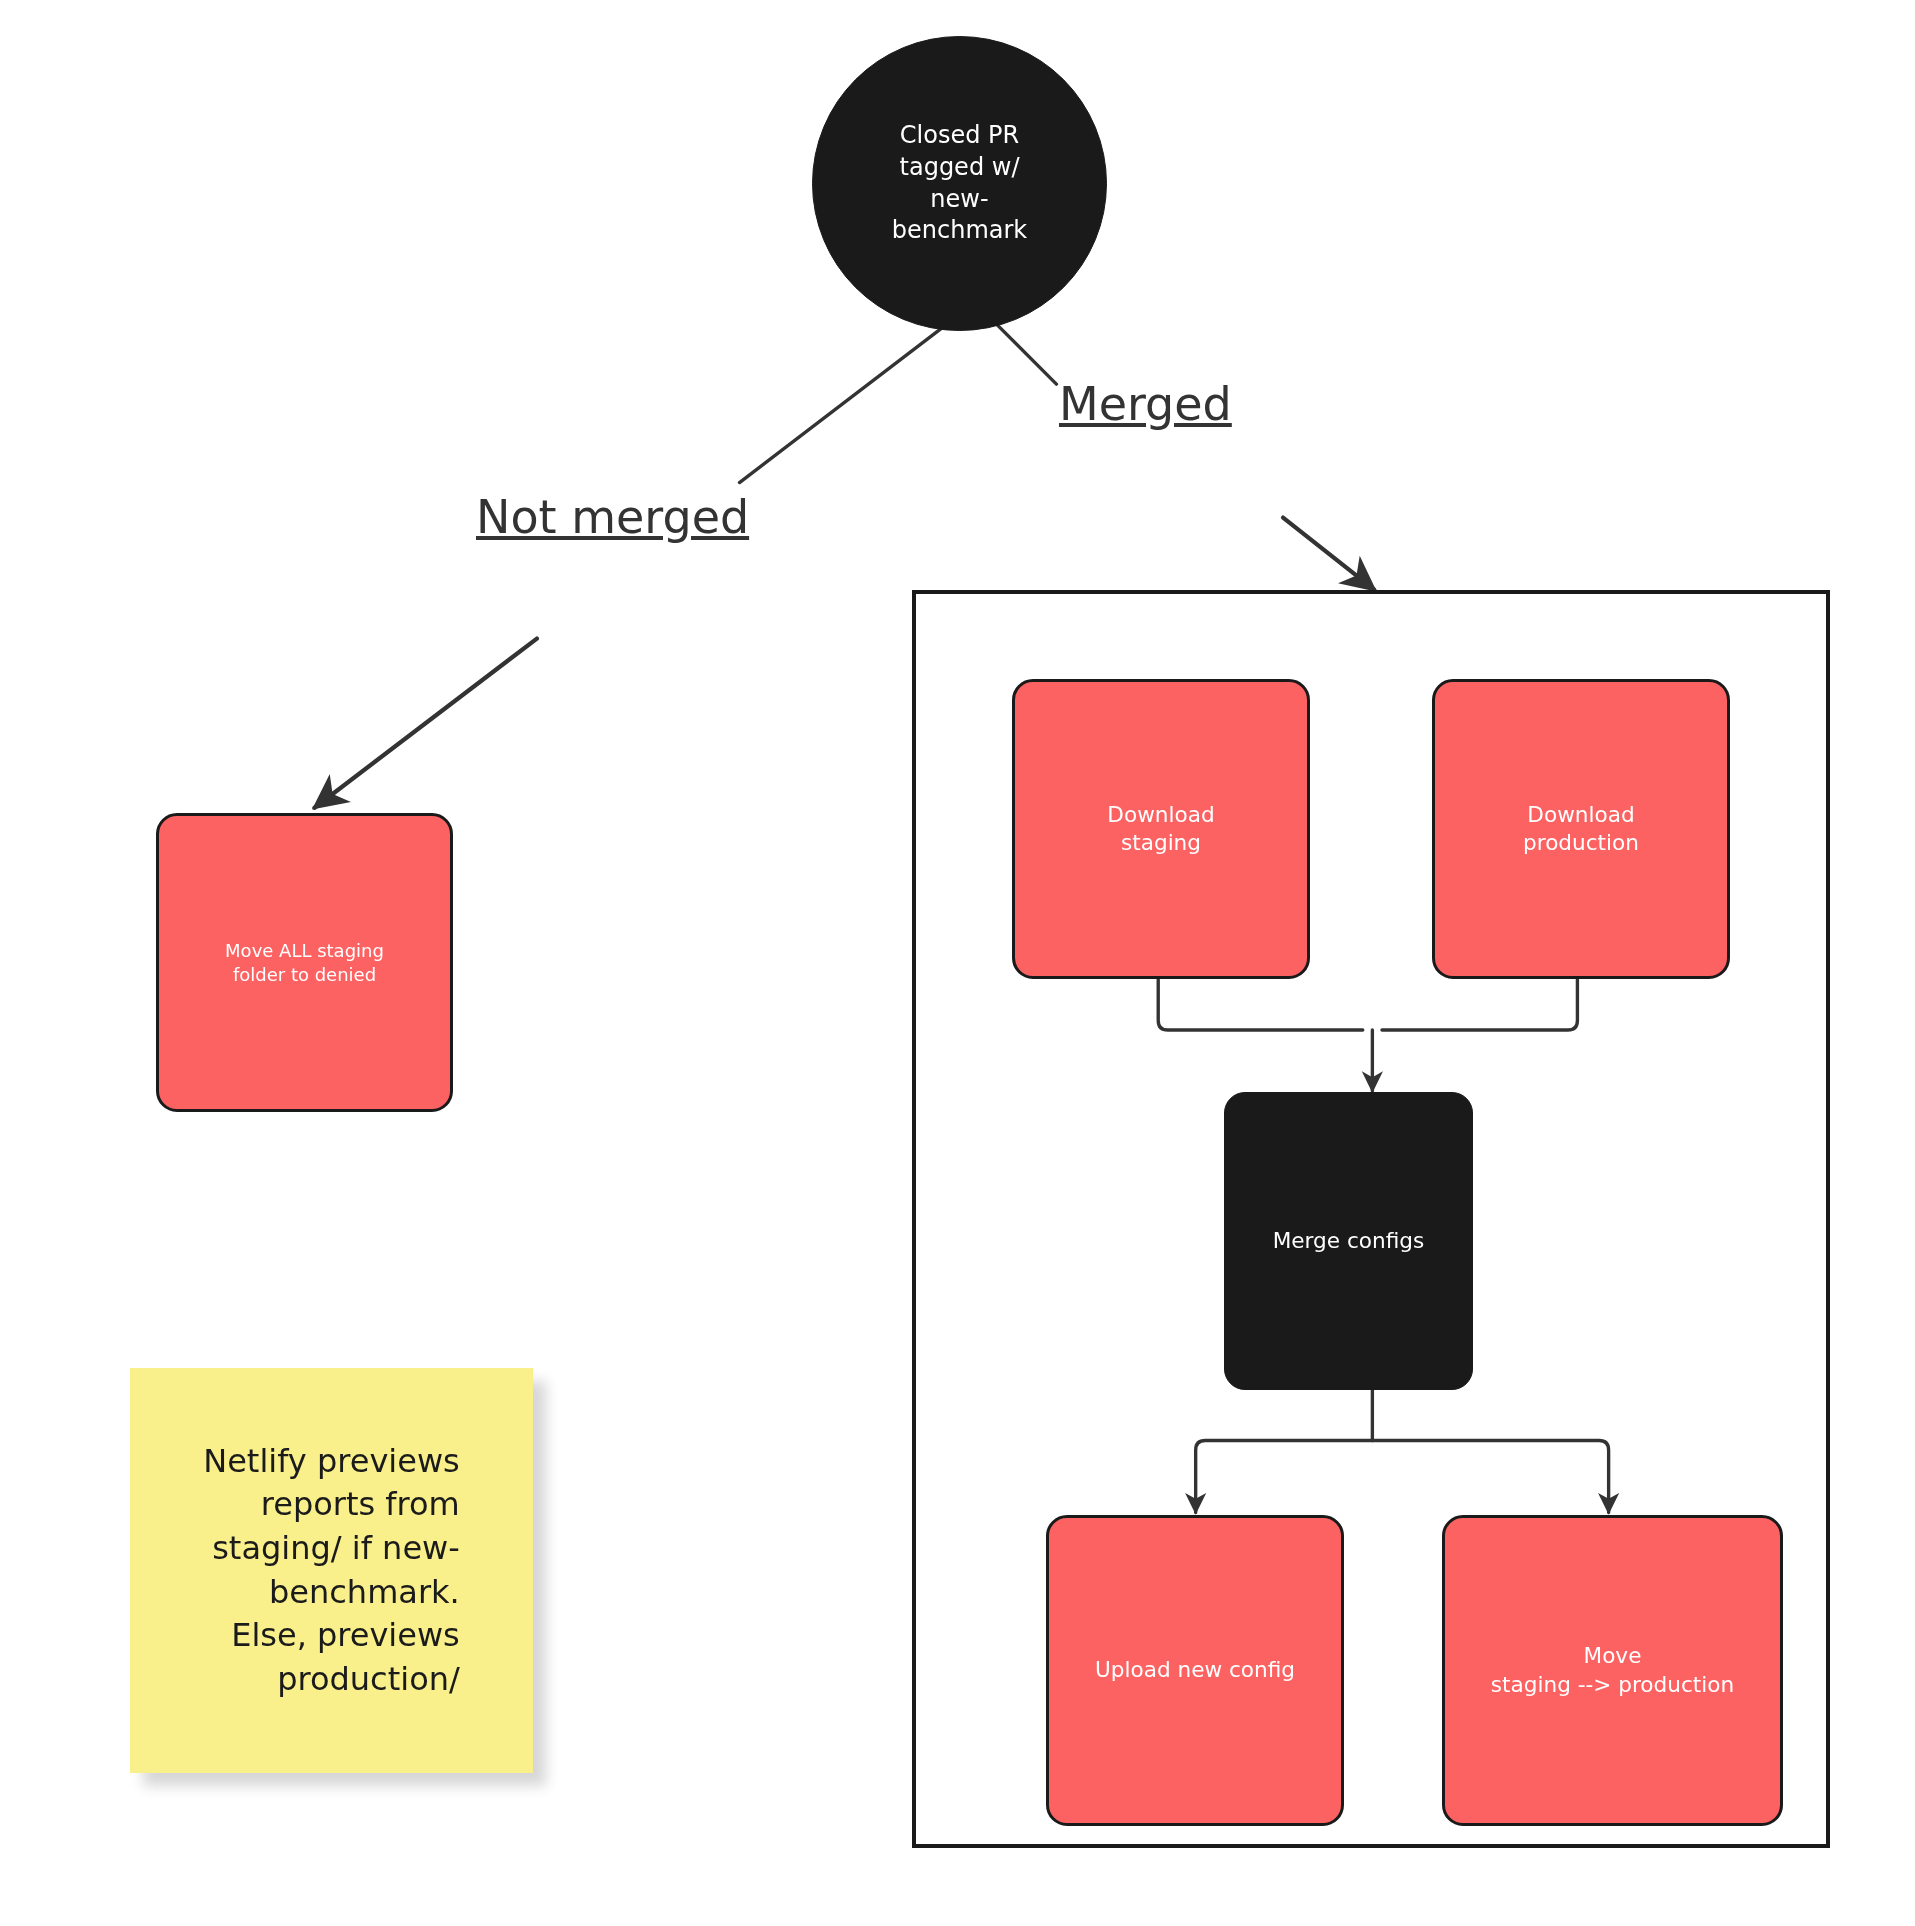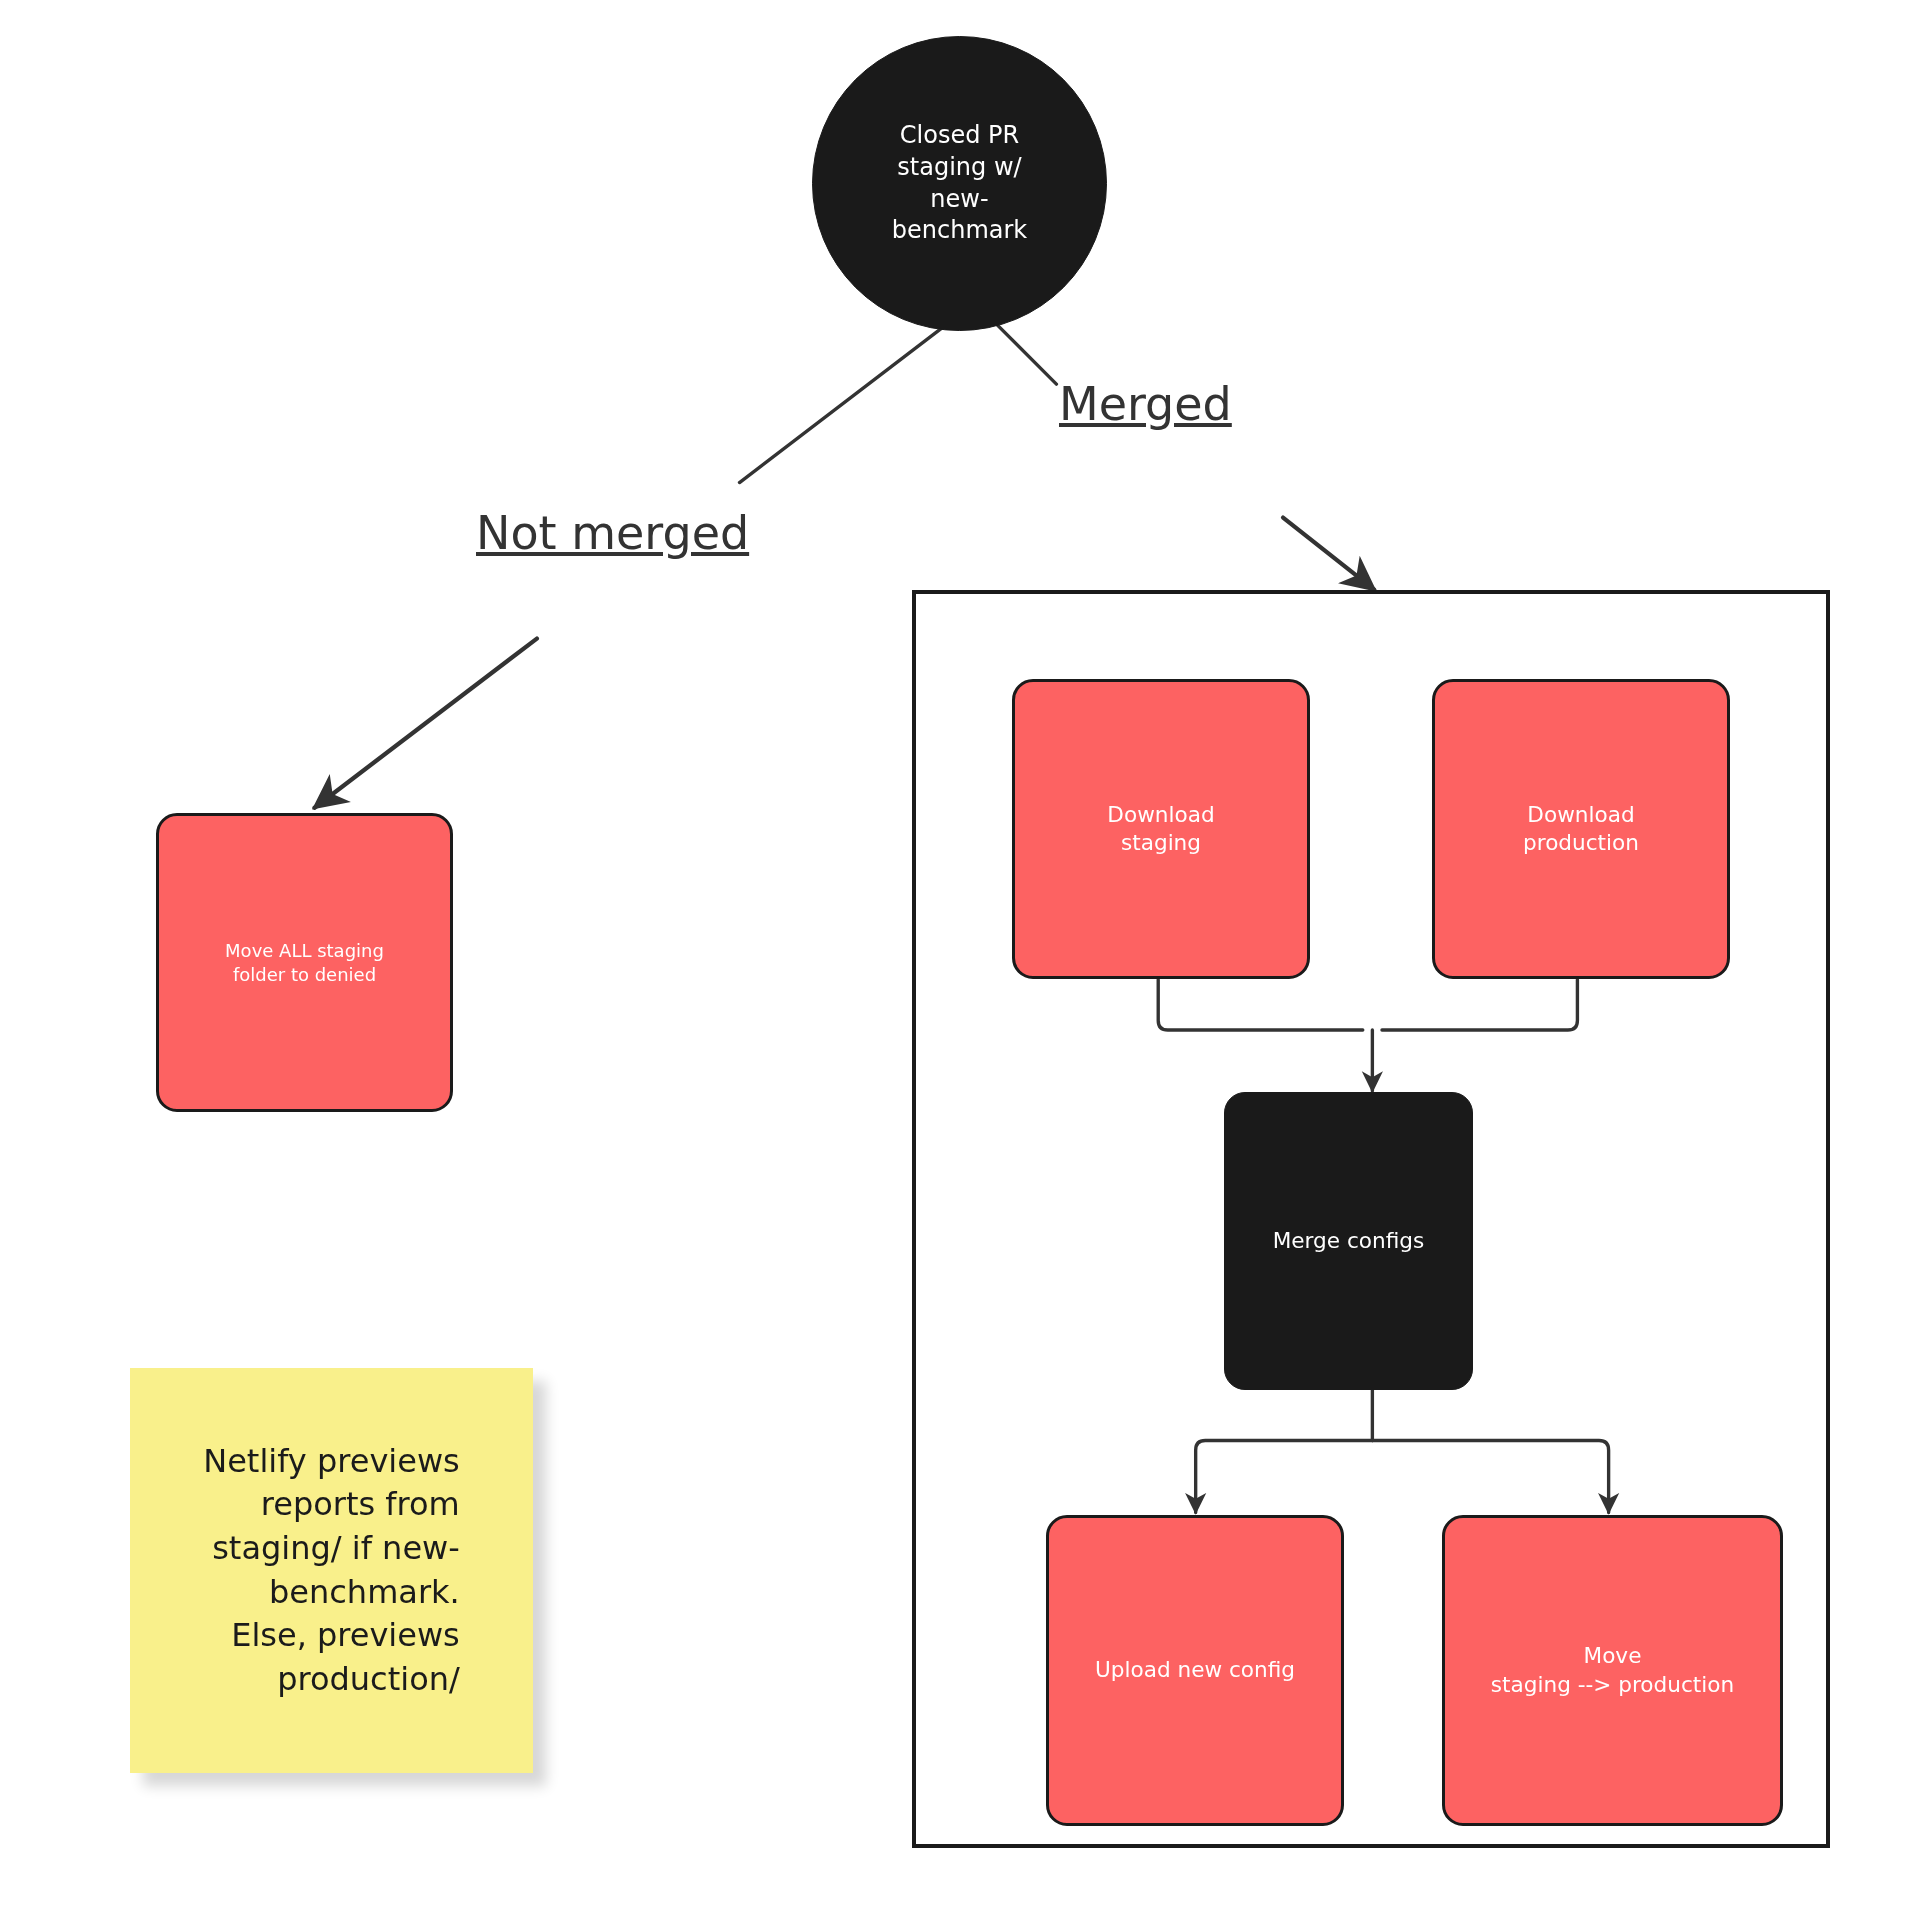--- a/index.html
+++ b/index.html
@@ -125,27 +125,27 @@
     <path d="M 2858 2895 L 2858 3000" fill="none" stroke="#333333" stroke-width="7" stroke-linecap="round"></path>
 
     <path d="M 2858 3000 Q 2838 3000 2818 3000 L 2510 3000 Q 2490 3000 2490 3020 L 2490 3150" fill="none" stroke="#333333" stroke-width="7" stroke-linecap="round" stroke-linejoin="round" marker-end="url(#arrowThick)"></path>
 
     <path d="M 2858 3000 Q 2878 3000 2898 3000 L 3330 3000 Q 3350 3000 3350 3020 L 3350 3150" fill="none" stroke="#333333" stroke-width="7" stroke-linecap="round" stroke-linejoin="round" marker-end="url(#arrowThick)"></path>
   </svg>
 
   <div class="group-box" style="left:912px; top:590px; width:918px; height:1258px;"></div>
 
   <div class="node node-circle" style="left:812px; top:36px; width:295px; height:295px; font-size:24px;">Closed PR
-staging w/
+tagged w/
 new-
 benchmark</div>
 
   <div class="edge-label" style="left:1059px; top:379px; font-size:46px;">Merged</div>
 
-  <div class="edge-label" style="left:476px; top:492px; font-size:46px;margin-top:16px;">Not merged</div>
+  <div class="edge-label" style="left:476px; top:492px; font-size:46px;">Not merged</div>
 
   <div class="node node-rect-red" style="left:156px; top:813px; width:297px; height:299px; font-size:18px;">Move ALL staging
 folder to denied</div>
 
   <div class="sticky-note" style="left:130px; top:1368px; width:403px; height:405px; font-size:32px;">Netlify previews
 reports from
 staging/ if new-
 benchmark.
 Else, previews
 production/</div>

